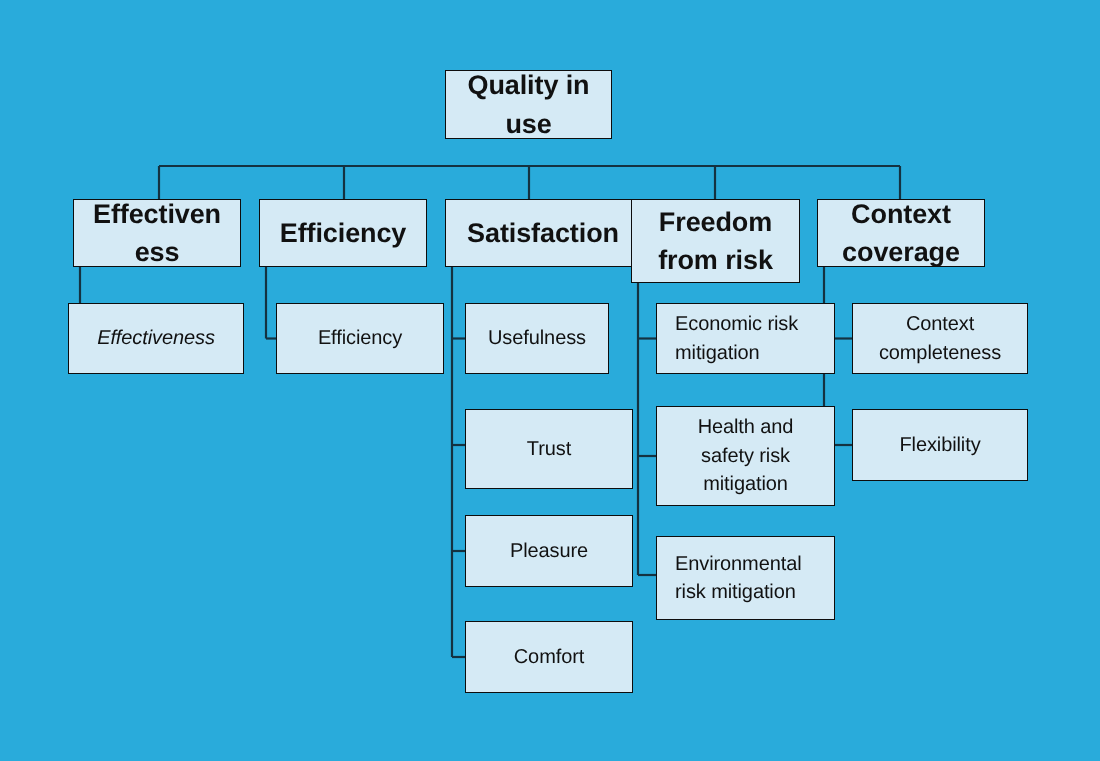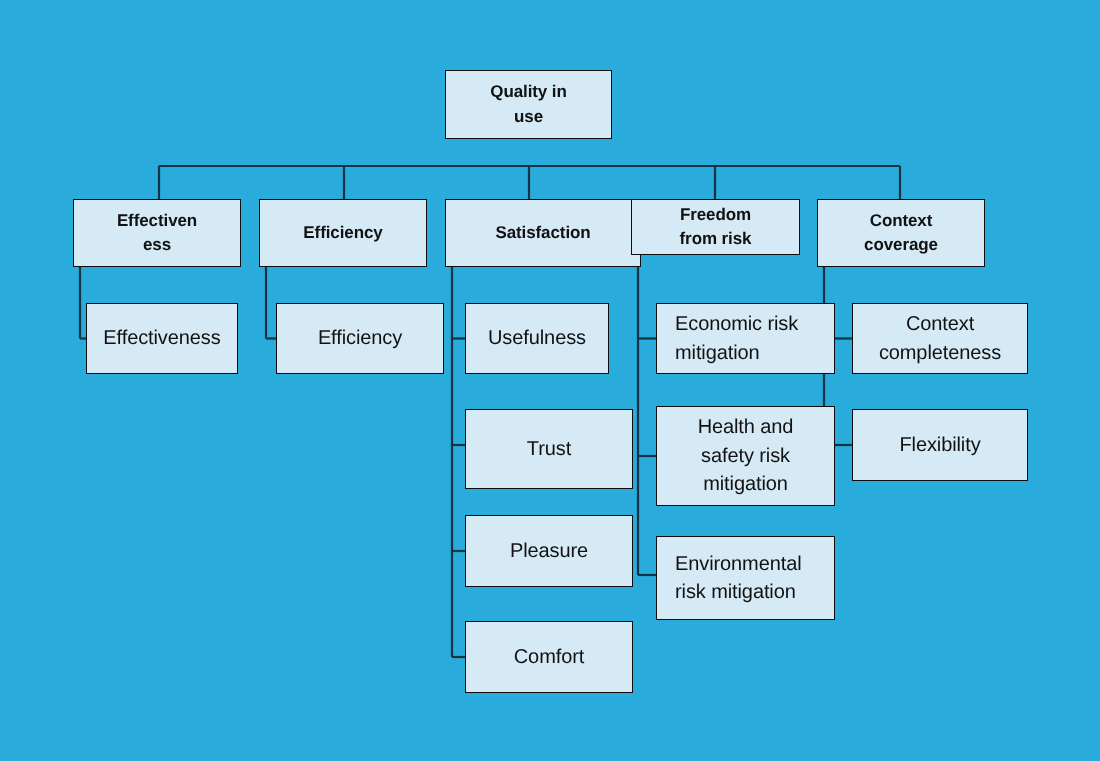--- a/index.html
+++ b/index.html
@@ -42,21 +42,21 @@
     display: block;
     width: 100%;
     padding: 0 7px;
     box-sizing: border-box;
     text-align: center;
     white-space: pre-line;
   }
   .lvl-root .node-label,
   .lvl-branch .node-label {
     font-weight: bold;
-    font-size: 17px;
+    font-size: 27px;
     letter-spacing: -0.1px;
   }
   .lvl-leaf .node-label {
     font-weight: normal;
     font-size: 20px;
     letter-spacing: -0.1px;
   }
   .align-left .node-label {
     text-align: left;
     padding-left: 18px;
@@ -95,21 +95,21 @@
   </svg>
   <div id="nodes-layer">
       <div class="node-box lvl-root" style="left: 445px; top: 70px; width: 167px; height: 69px;">
         <span class="node-label">Quality in
 use</span>
       </div>
       <div class="node-box lvl-branch" style="left: 73px; top: 199px; width: 168px; height: 68px;">
         <span class="node-label">Effectiven
 ess</span>
       </div>
-      <div class="node-box lvl-leaf" style="left: 86px; top: 303px; width: 152px; height: 71px;">
+      <div class="node-box lvl-leaf" style="left: 68px; top: 303px; width: 176px; height: 71px; font-style: italic;">
         <span class="node-label">Effectiveness</span>
       </div>
       <div class="node-box lvl-branch" style="left: 259px; top: 199px; width: 168px; height: 68px;">
         <span class="node-label">Efficiency</span>
       </div>
       <div class="node-box lvl-leaf" style="left: 276px; top: 303px; width: 168px; height: 71px;">
         <span class="node-label">Efficiency</span>
       </div>
       <div class="node-box lvl-branch" style="left: 445px; top: 199px; width: 196px; height: 68px;">
         <span class="node-label">Satisfaction</span>
@@ -119,21 +119,21 @@
       </div>
       <div class="node-box lvl-leaf" style="left: 465px; top: 409px; width: 168px; height: 80px;">
         <span class="node-label">Trust</span>
       </div>
       <div class="node-box lvl-leaf" style="left: 465px; top: 515px; width: 168px; height: 72px;">
         <span class="node-label">Pleasure</span>
       </div>
       <div class="node-box lvl-leaf" style="left: 465px; top: 621px; width: 168px; height: 72px;">
         <span class="node-label">Comfort</span>
       </div>
-      <div class="node-box lvl-branch" style="left: 631px; top: 199px; width: 169px; height: 56px;">
+      <div class="node-box lvl-branch" style="left: 631px; top: 199px; width: 169px; height: 84px;">
         <span class="node-label">Freedom
 from risk</span>
       </div>
       <div class="node-box lvl-leaf align-left" style="left: 656px; top: 303px; width: 179px; height: 71px;">
         <span class="node-label">Economic risk
 mitigation</span>
       </div>
       <div class="node-box lvl-leaf" style="left: 656px; top: 406px; width: 179px; height: 100px;">
         <span class="node-label">Health and
 safety risk

